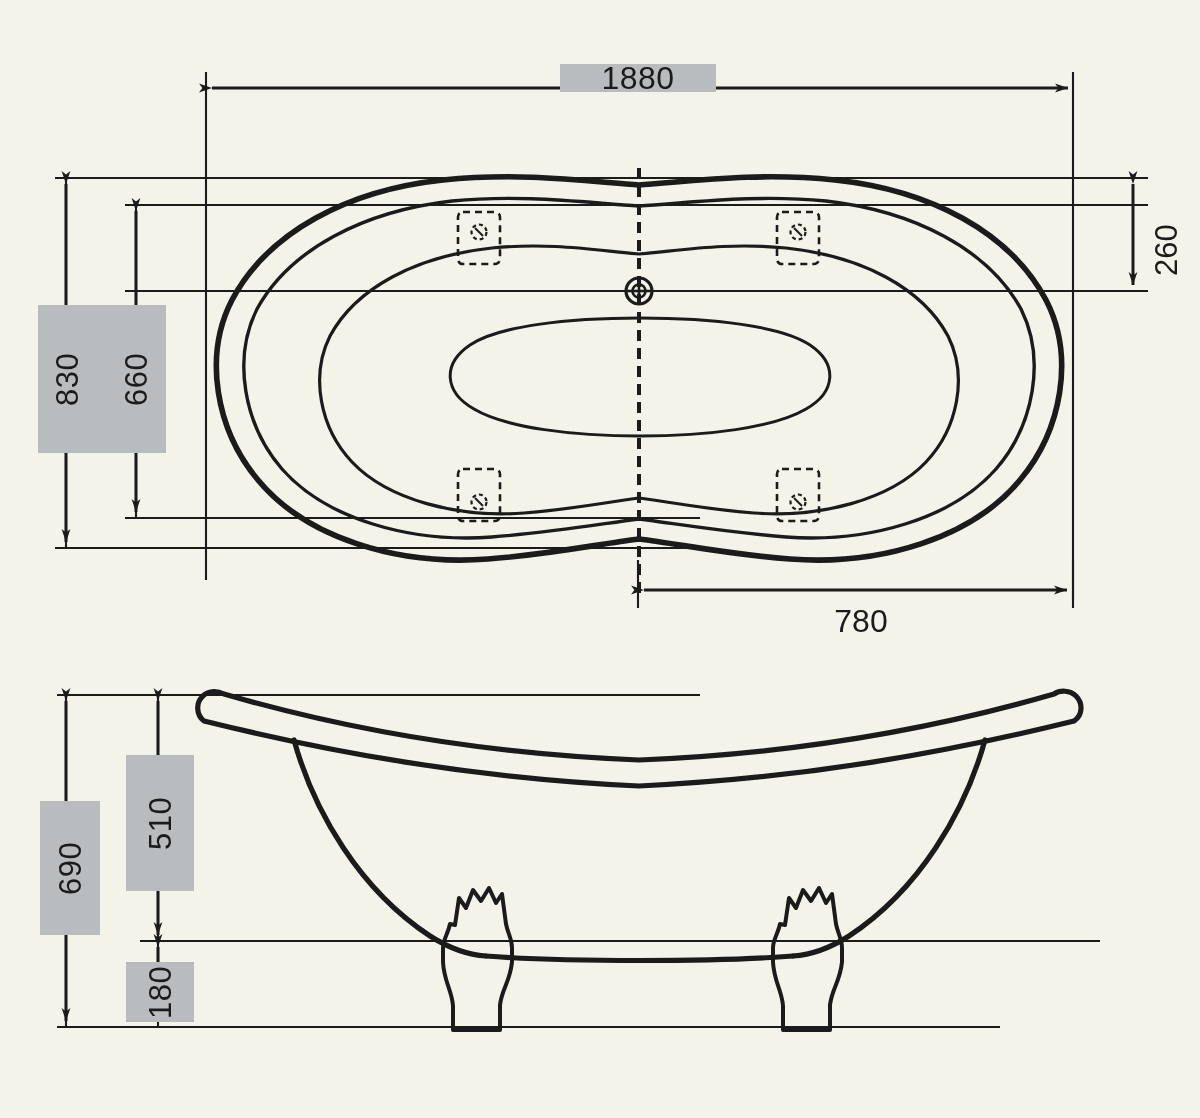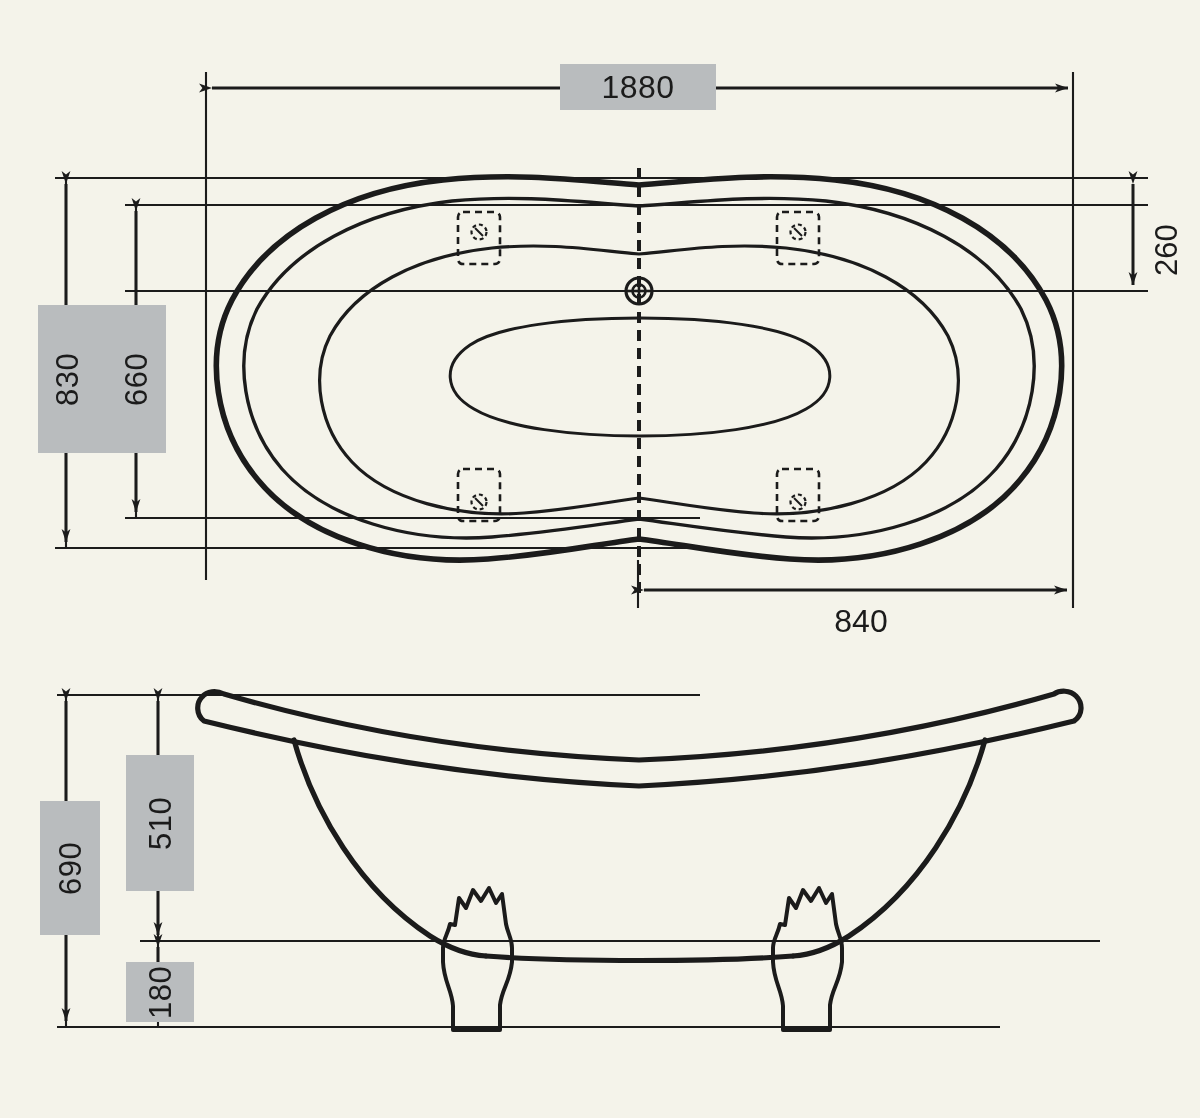--- a/index.html
+++ b/index.html
@@ -235,31 +235,31 @@
                C 840,982 832,988 830,1005
                L 830,1030
                L 783,1030
                L 783,1006
                C 782,990 774,982 773,962
                L 773,948
                C 773,939 778,934 780,924 Z"></path>
     </g>
   </svg>
 
-  <div class="dim-label" style="left:560px;top:64px;width:156px;height:46px;font-size:32px;">1880</div>
+  <div class="dim-label" style="left:560px;top:64px;width:156px;height:28px;font-size:32px;">1880</div>
 
   <div class="dim-label" style="left:38px;top:305px;width:128px;height:148px;"></div>
 
   <div class="dim-label vert" style="left:38px;top:305px;width:58px;height:148px;font-size:31px;background:transparent;">830</div>
 
   <div class="dim-label vert" style="left:106px;top:305px;width:60px;height:148px;font-size:31px;background:transparent;">660</div>
 
   <div class="plain-label vert" style="left:1146px;top:202px;width:40px;height:96px;font-size:31px;">260</div>
 
-  <div class="plain-label" style="left:806px;top:600px;width:110px;height:42px;font-size:32px;">840</div>
+  <div class="plain-label" style="left:806px;top:600px;width:110px;height:42px;font-size:32px;">780</div>
 
   <div class="dim-label vert" style="left:40px;top:801px;width:60px;height:134px;font-size:31px;">690</div>
 
   <div class="dim-label vert" style="left:126px;top:755px;width:68px;height:136px;font-size:31px;">510</div>
 
   <div class="dim-label vert" style="left:126px;top:962px;width:68px;height:60px;font-size:31px;">180</div>
 
 </div>
 
 </body></html>

